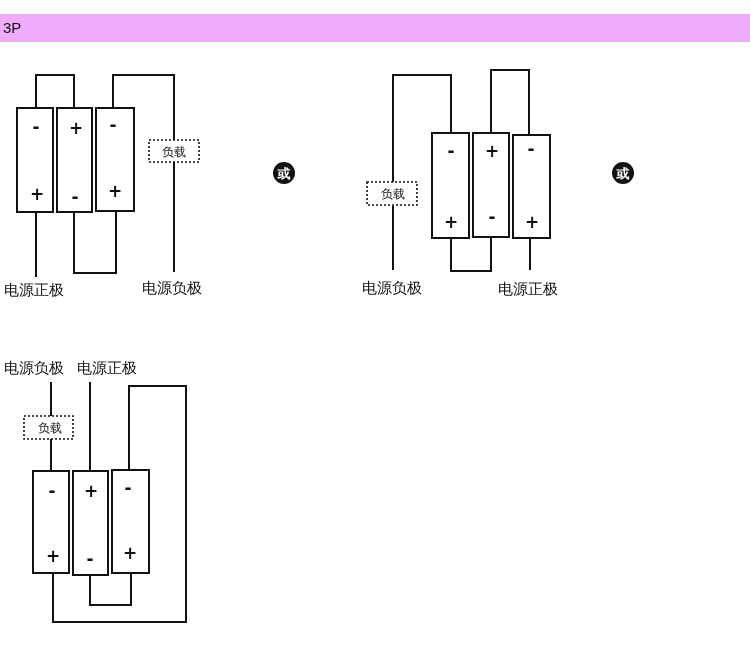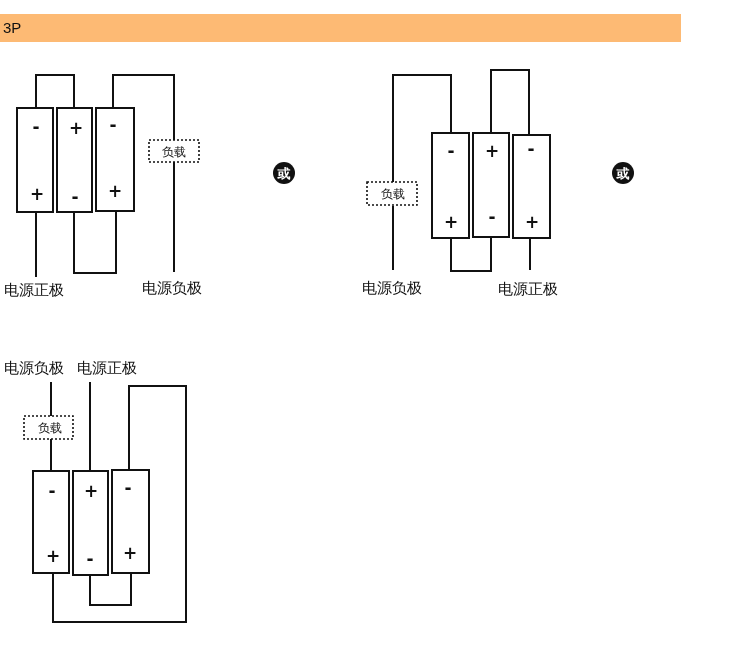--- a/index.html
+++ b/index.html
@@ -1,17 +1,17 @@
 <!DOCTYPE html>
 <html><head>
 <meta charset="utf-8">
 <style>
   html, body { margin: 0; padding: 0; background: #ffffff; }
   body { width: 750px; height: 648px; position: relative; overflow: hidden; font-family: "DejaVu Sans", sans-serif; }
-  .header-bar { position: absolute; left: 0; top: 14px; width: 681px; height: 28px; background: #fdba74; }
+  .header-bar { position: absolute; left: 0; top: 14px; width: 750px; height: 28px; background: #f0abfc; }
   .header-title { position: absolute; left: 3px; top: 5px; font-family: "Liberation Sans", sans-serif; font-size: 15px; color: #111; }
   svg { position: absolute; left: 0; top: 0; }
   .wire { stroke: #111; stroke-width: 2; fill: none; }
   .battery { stroke: #111; stroke-width: 2; fill: #fff; }
   .load-box { stroke: #111; stroke-width: 1.6; stroke-dasharray: 2 2; fill: #fff; }
   .sign { font-family: "DejaVu Sans", sans-serif; font-size: 17px; font-weight: bold; fill: #111; text-anchor: middle; }
   .load-text { font-family: "DejaVu Sans", sans-serif; font-size: 12px; fill: #111; text-anchor: middle; }
   .label { font-family: "DejaVu Sans", sans-serif; font-size: 15px; fill: #111; }
   .or-circle { fill: #111; }
   .or-text { font-family: "DejaVu Sans", sans-serif; font-size: 13px; font-weight: bold; fill: #fff; text-anchor: middle; }

